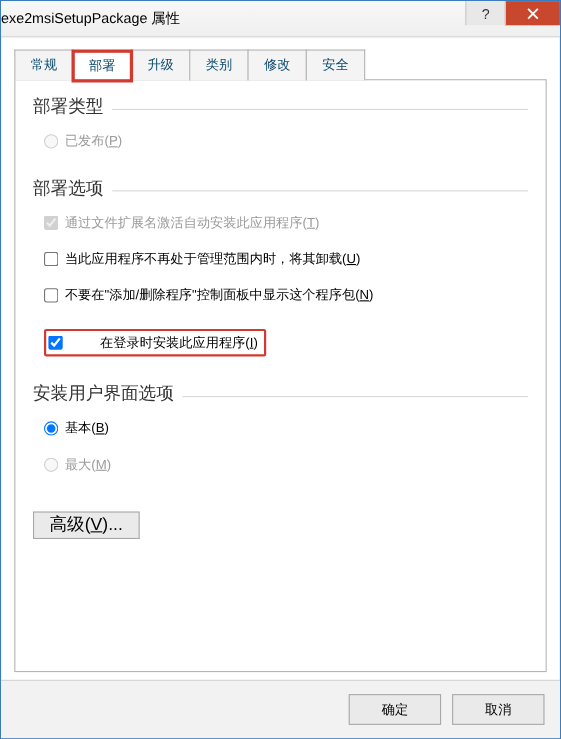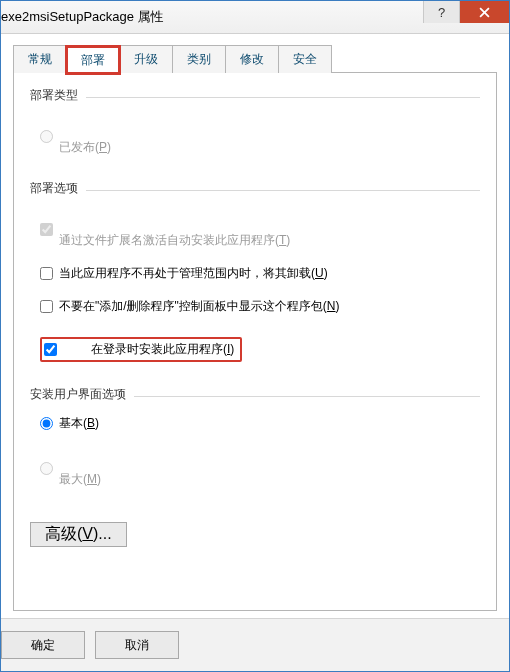--- a/index.html
+++ b/index.html
@@ -109,41 +109,41 @@
     left: 0; right: 0;
     top: 27px;
     bottom: 0;
     padding: 14px 16px 12px 16px;
   }
 
   .group {
     margin-bottom: 16px;
   }
   .group-title {
-    font-size: 12px;
+    font-size: 16px;
     color: #333;
     margin-bottom: 4px;
   }
   .group-head {
     display:flex;
     align-items:center;
   }
   .group-head .t { white-space:nowrap; }
   .group-head .line { flex:1; height:1px; background:#d8d8d8; margin-left:8px; }
 
   .option-row {
     display: flex;
     align-items: center;
     padding: 8px 0 8px 10px;
   }
   .option-row.indent { padding-left: 10px; }
   .option-row label {
     margin-left: 6px;
   }
-  .disabled { color: #9b9b9b; margin-top: 23px; }
+  .disabled { color: #9b9b9b; }
   .underline { text-decoration: underline; }
 
   .boxed {
     border: 2px solid #d23a2f;
     display: inline-flex;
     align-items: center;
     padding: 2px 6px 2px 2px;
     border-radius: 2px;
     gap: 28px;
   }
@@ -160,21 +160,21 @@
 
   .footer {
     position: absolute;
     left: 0; right: 0;
     bottom: 0;
     height: 52px;
     border-top: 1px solid #d4d4d4;
     background: #f2f2f2;
     display: flex;
     align-items: center;
-    justify-content: flex-start;
+    justify-content: flex-end;
     padding-right: 14px;
     gap: 10px;
   }
   .footer button {
     height: 28px;
     min-width: 84px;
     border: 1px solid #a8a8a8;
     background: #eaeaea;
     font-size: 12px;
   }

